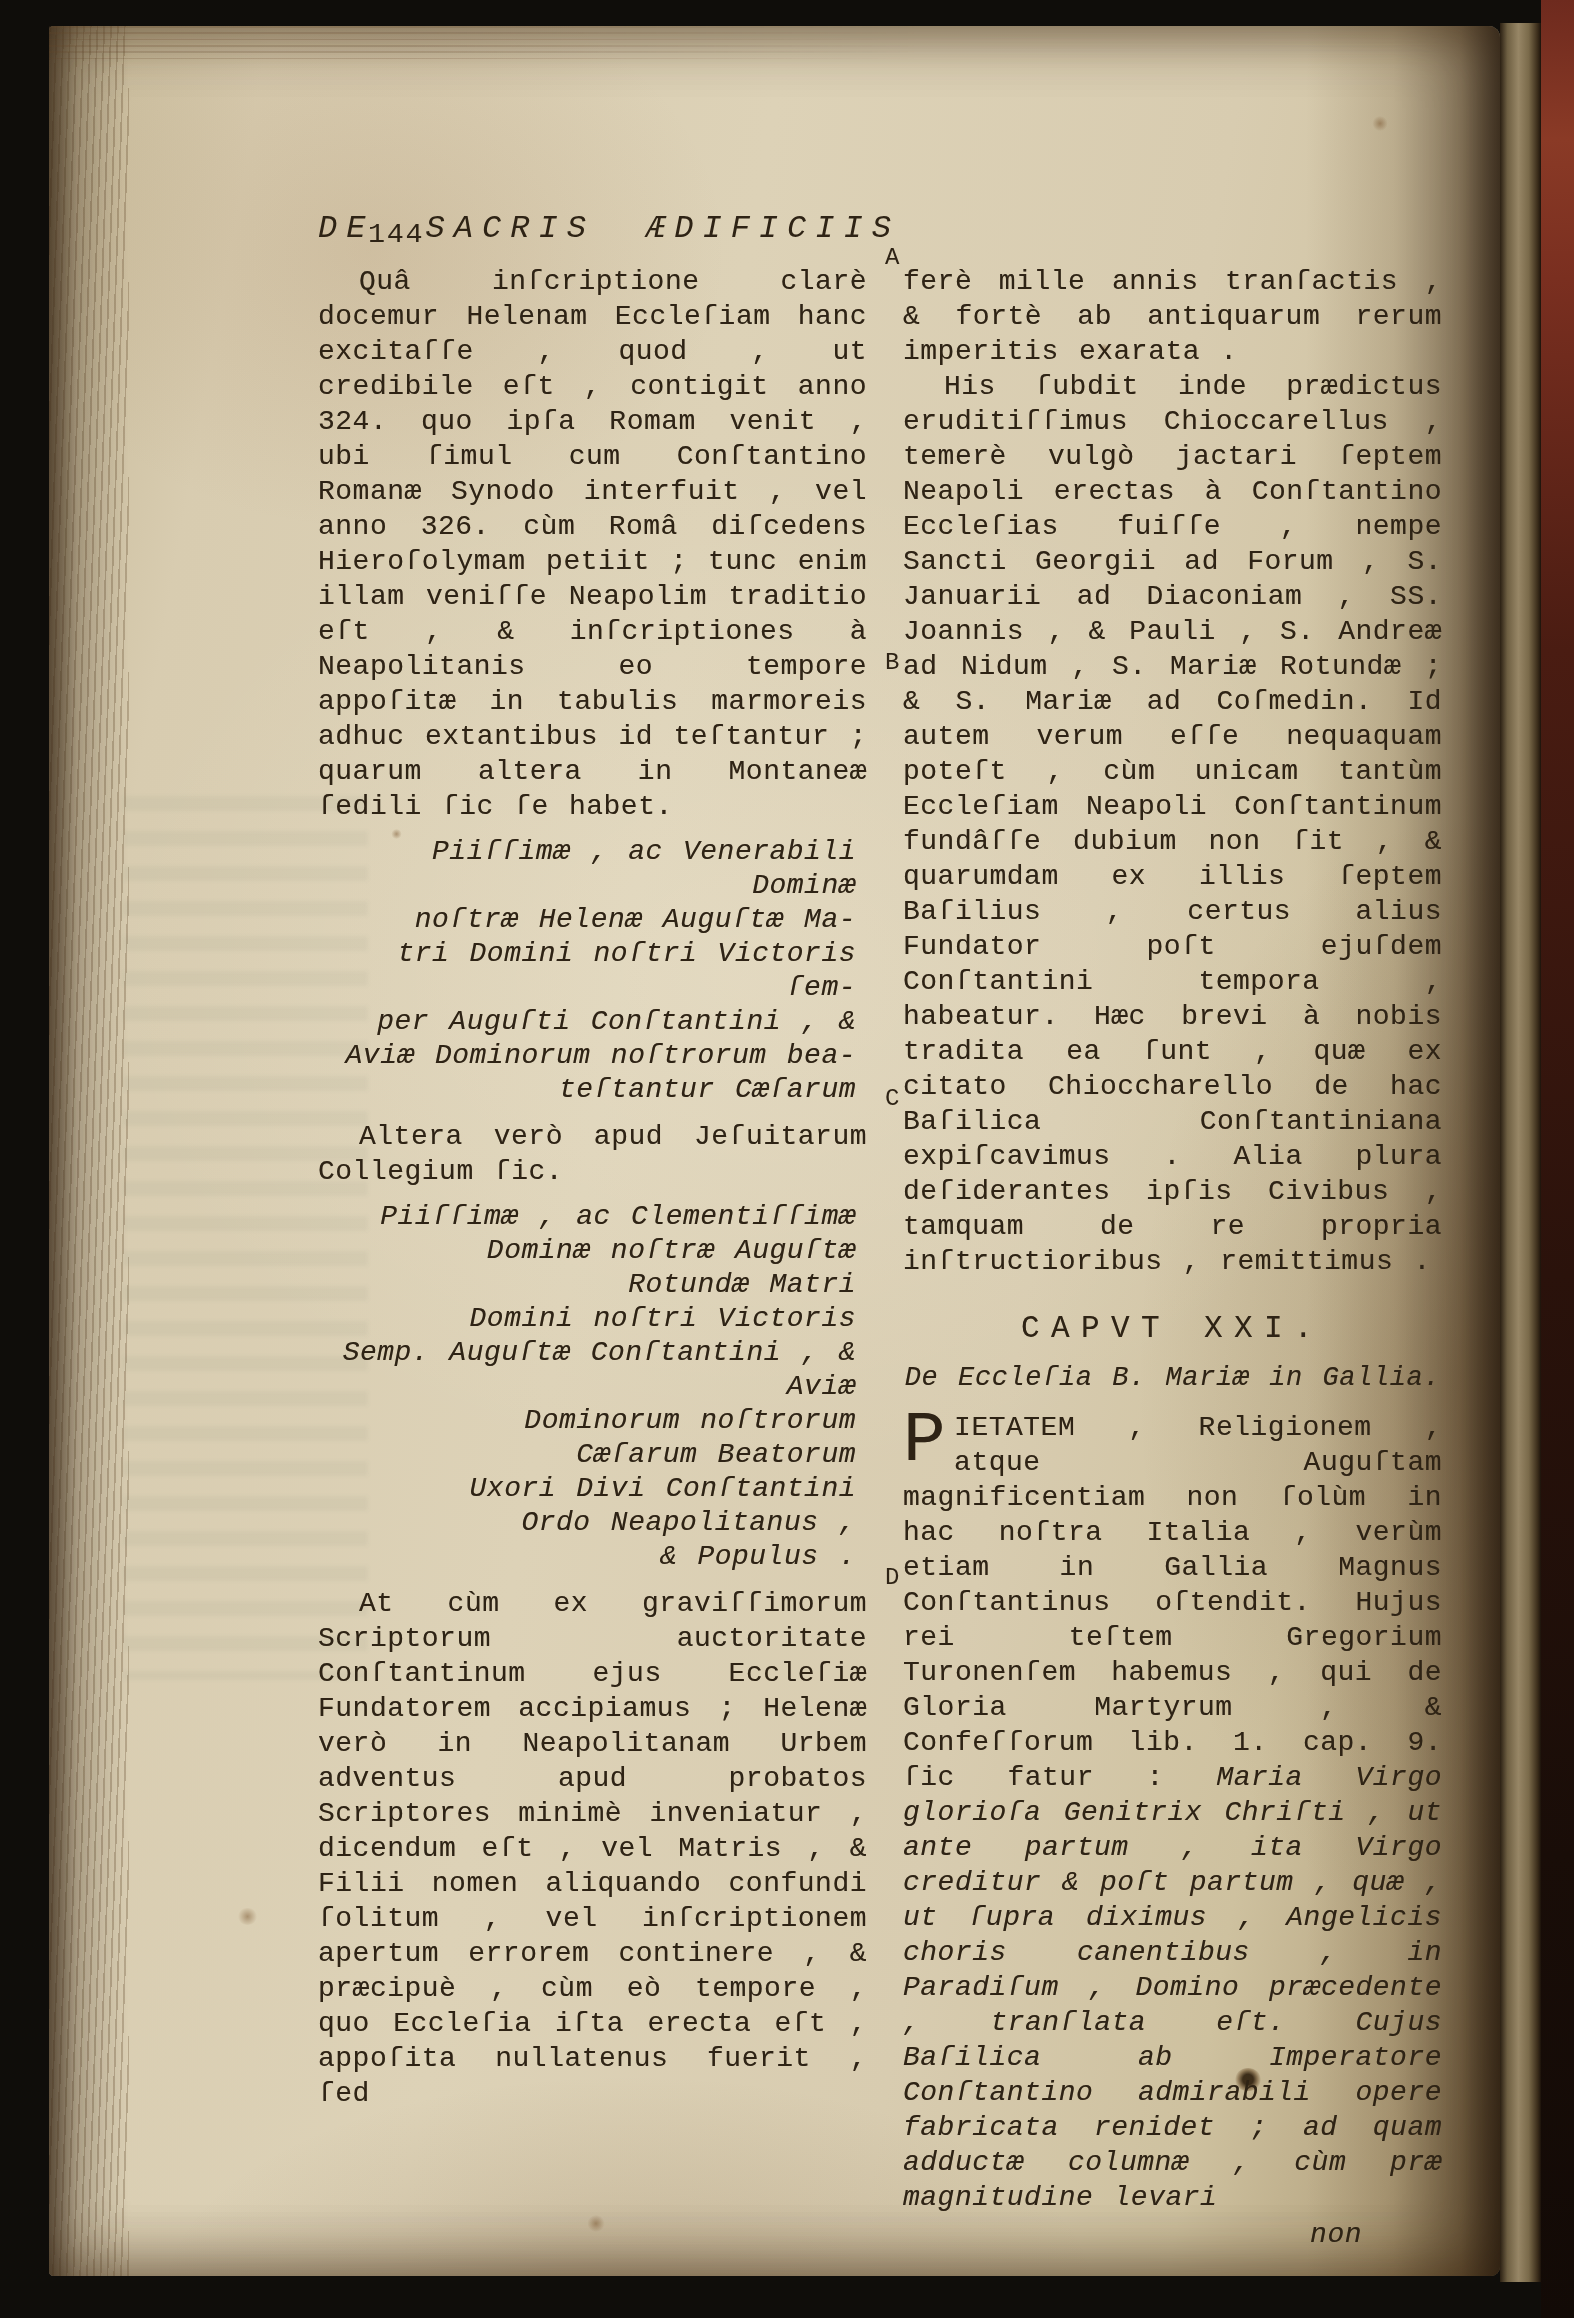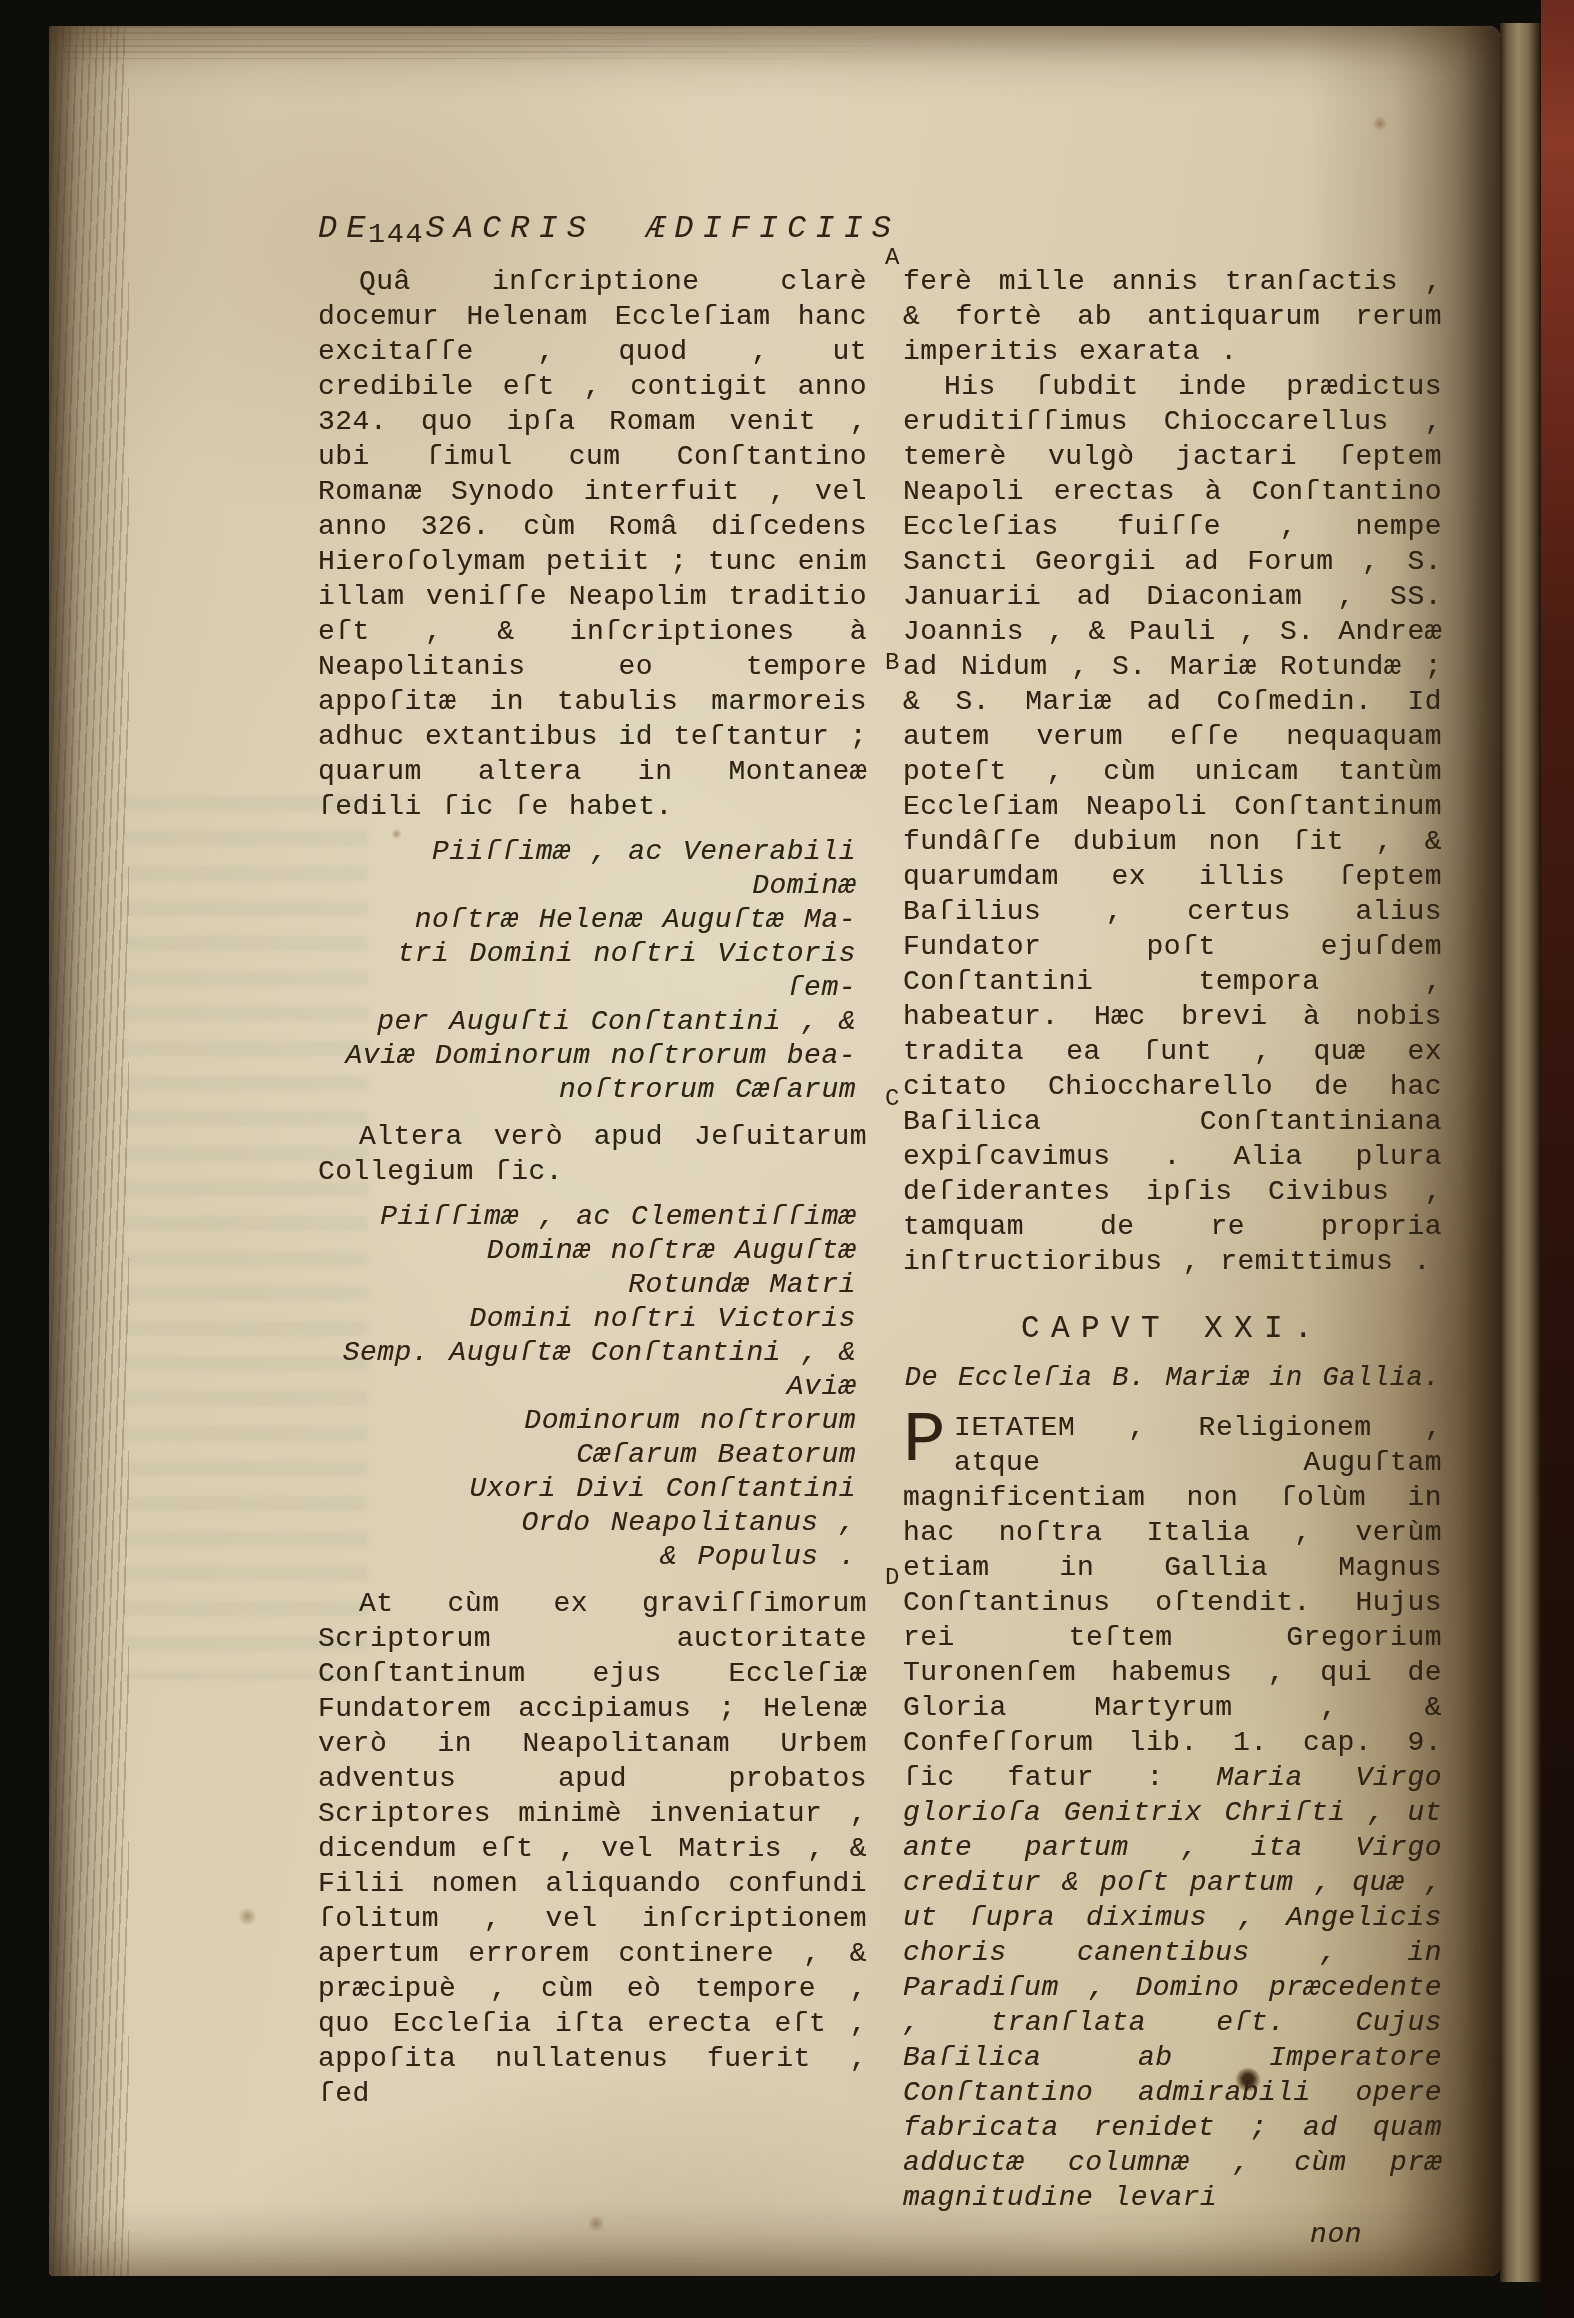--- a/index.html
+++ b/index.html
@@ -135,21 +135,21 @@
     </header>
 
     <div class="col col-left">
       <p class="body-par indent">Quâ inſcriptione clarè docemur Helenam Eccleſiam hanc excitaſſe , quod , ut credibile eſt , contigit anno 324. quo ipſa Romam venit , ubi ſimul cum Conſtantino Romanæ Synodo interfuit , vel anno 326. cùm Româ diſcedens Hieroſolymam petiit ; tunc enim illam veniſſe Neapolim traditio eſt , &amp; inſcriptiones à Neapolitanis eo tempore appoſitæ in tabulis marmoreis adhuc extantibus id teſtantur ; quarum altera in Montaneæ ſedili ſic ſe habet.</p>
       <div class="inscription">
         <div>Piiſſimæ , ac Venerabili Dominæ</div>
         <div>noſtræ Helenæ Auguſtæ Ma-</div>
         <div>tri Domini noſtri Victoris ſem-</div>
         <div>per Auguſti Conſtantini , &amp;</div>
         <div>Aviæ Dominorum noſtrorum bea-</div>
-        <div>noſtrorum Cæſarum</div>
+        <div>teſtantur Cæſarum</div>
       </div>
       <p class="body-par indent">Altera verò apud Jeſuitarum Collegium ſic.</p>
       <div class="inscription">
         <div>Piiſſimæ , ac Clementiſſimæ</div>
         <div>Dominæ noſtræ Auguſtæ</div>
         <div>Rotundæ Matri</div>
         <div>Domini noſtri Victoris</div>
         <div>Semp. Auguſtæ Conſtantini , &amp; Aviæ</div>
         <div>Dominorum noſtrorum</div>
         <div>Cæſarum Beatorum</div>

